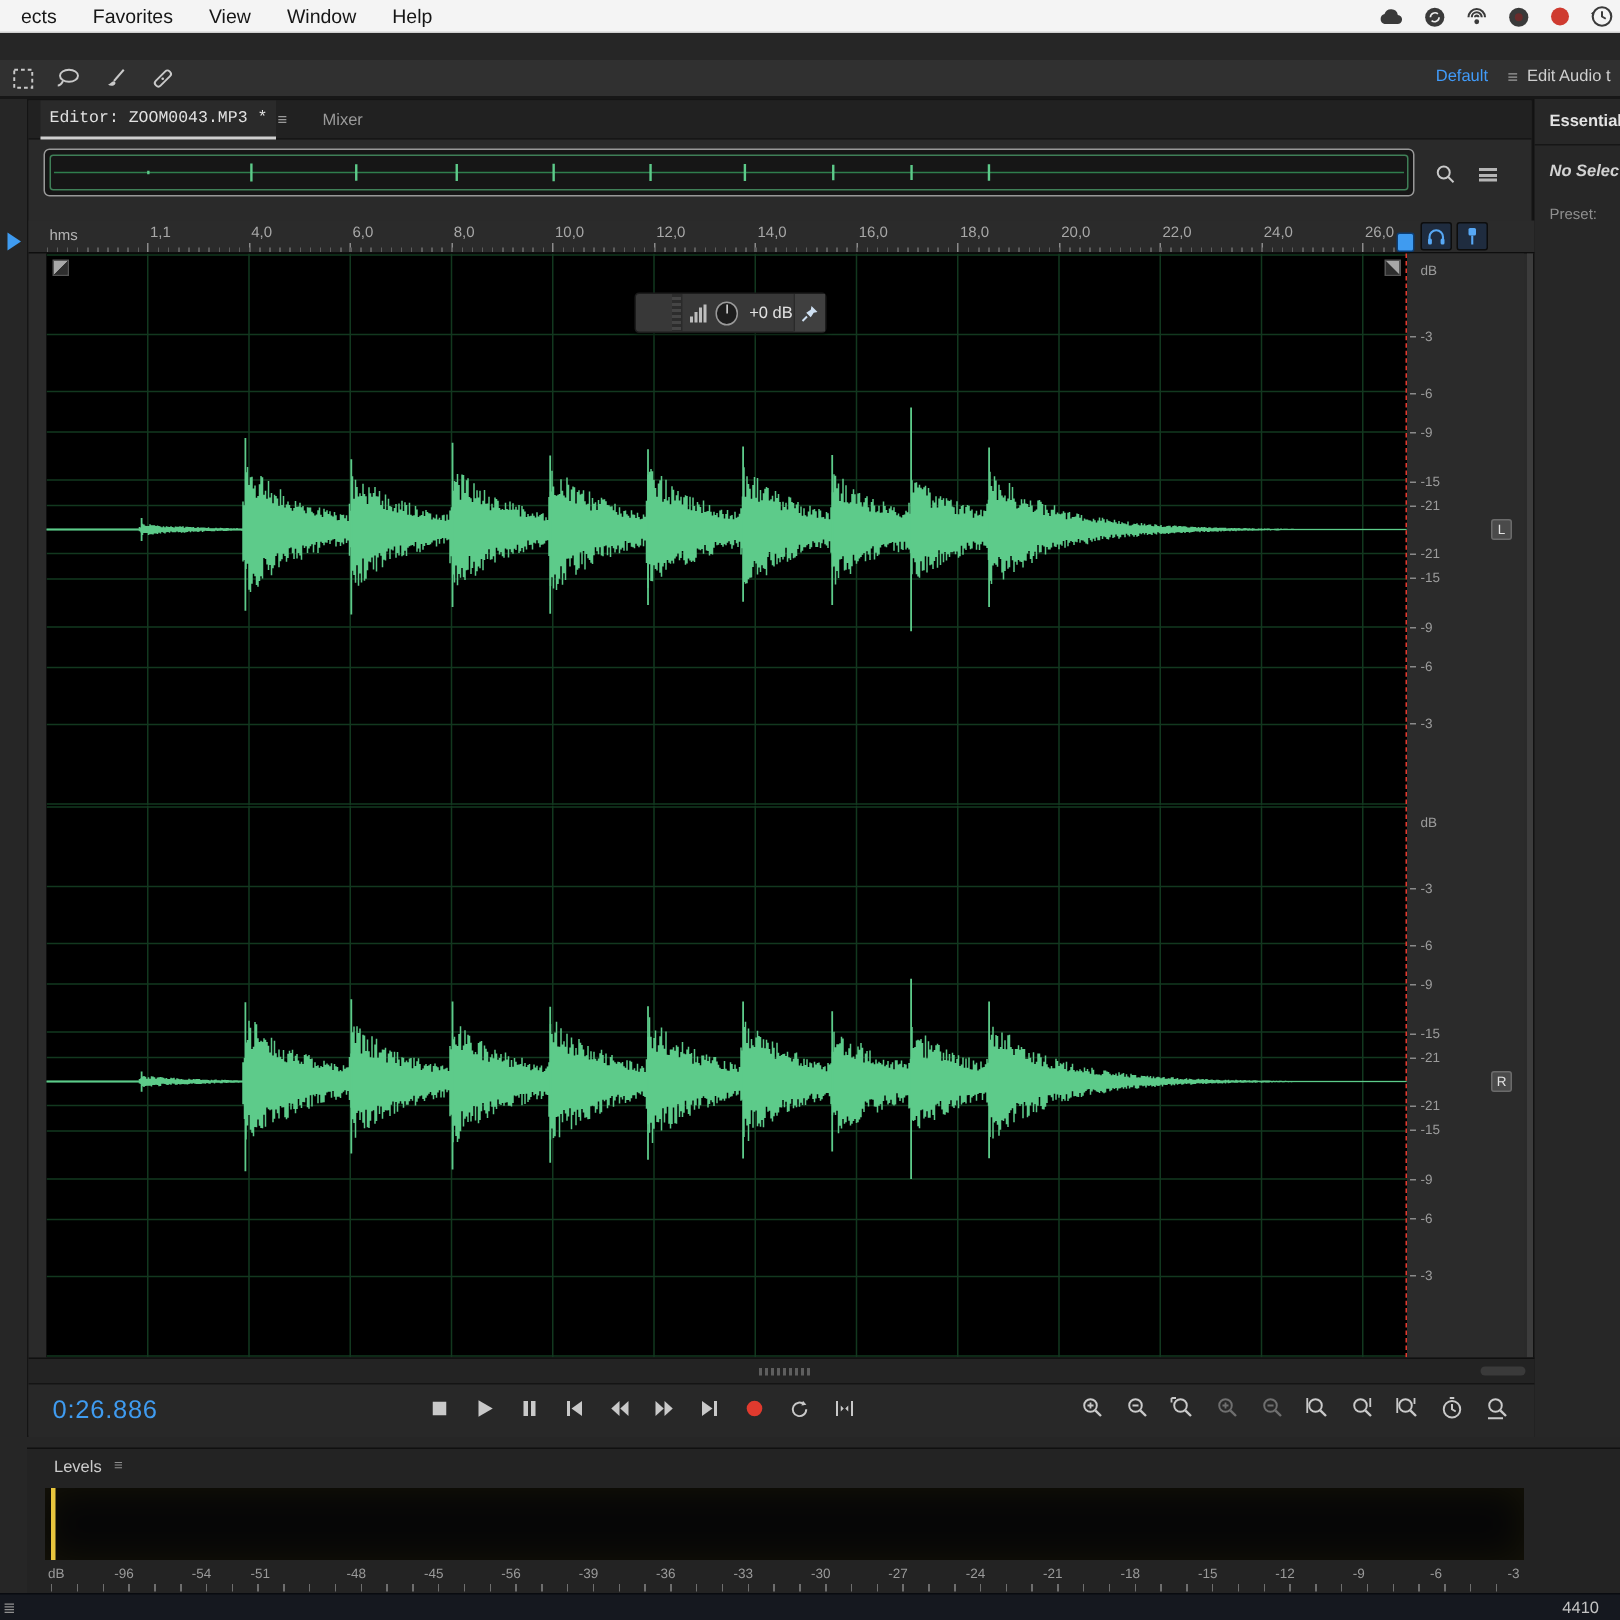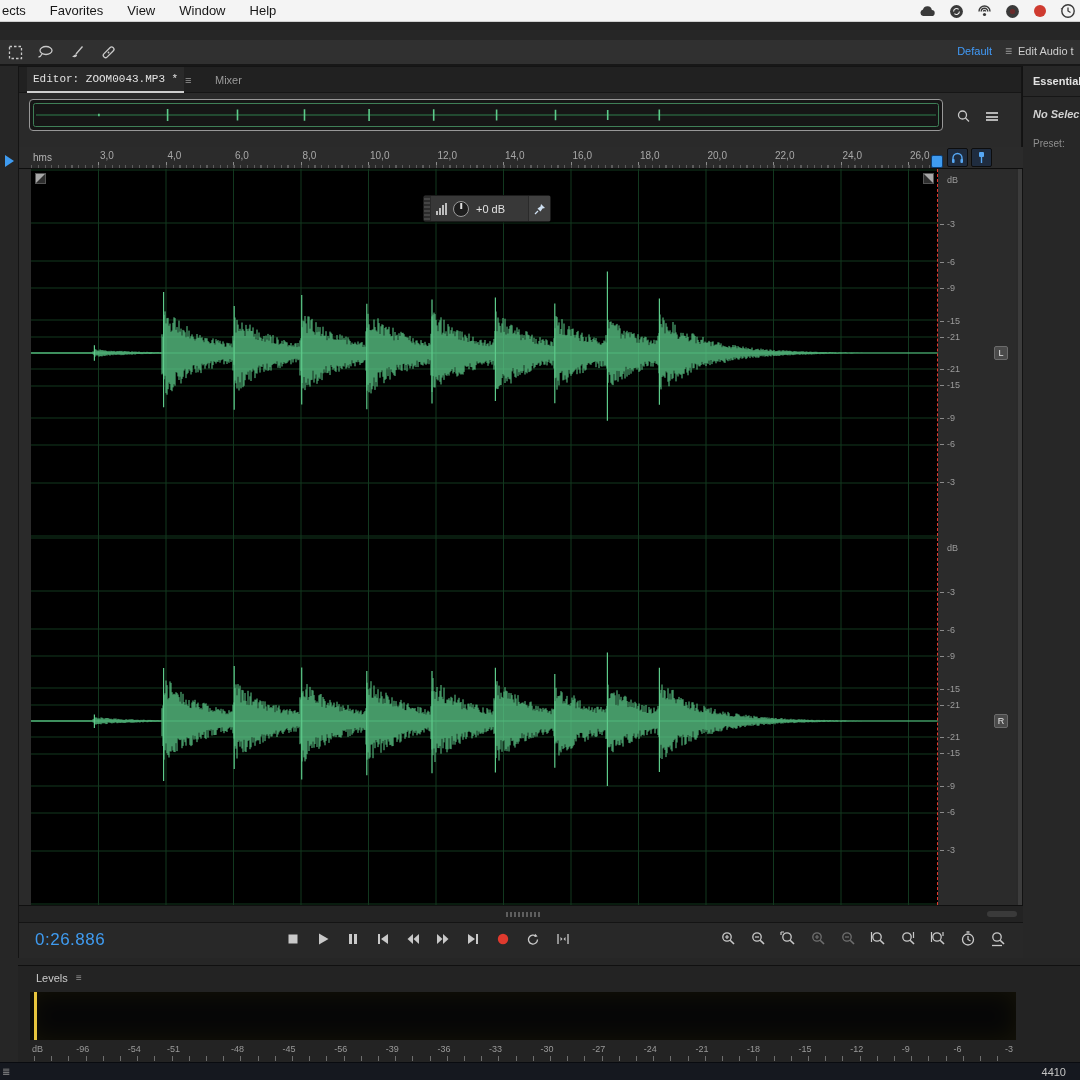--- a/index.html
+++ b/index.html
@@ -3,21 +3,21 @@
 <meta charset="utf-8">
 <style>
   * { margin:0; padding:0; box-sizing:border-box; }
   html,body { background:#111; }
   body { font-family:"Liberation Sans", sans-serif; }
   #app { position:relative; width:1080px; height:1080px; background:#262626; overflow:hidden; }
 
   
   .menu-bar { position:absolute; left:0; top:0; width:1080px; height:22px; background:#f4f4f4; border-bottom:1px solid #cfcfcf; display:flex; align-items:center; }
   .menu-item { font-size:13px; color:#161616; margin-right:24px; white-space:nowrap; }
-  .menu-item:first-child { margin-left:2px; }
+  .menu-item:first-child { margin-left:14px; }
   .status-icons { position:absolute; right:4px; top:0; height:22px; display:flex; align-items:center; gap:13px; }
   .status-icons svg { display:block; }
 
   .titlebar { position:absolute; left:0; top:22px; width:1080px; height:18px; background:linear-gradient(#ededed,#e2e2e2); border-bottom:1px solid #b9b9b9; text-align:center; }
   .titlebar span { font-size:11px; color:#3c3c3c; line-height:18px; }
 
   
   .toolbar { position:absolute; left:0; top:40px; width:1080px; height:26px; background:#303030; border-bottom:2px solid #171717; }
   .tools { position:absolute; left:6px; top:0; height:24px; display:flex; align-items:center; gap:13px; }
   .tool-btn { width:18px; height:18px; display:flex; align-items:center; justify-content:center; }
@@ -70,21 +70,21 @@
 
   
   .wave-area { position:absolute; left:12px; top:102px; width:907px; height:736px; background:#000; }
   .wave-area svg { position:absolute; left:0; display:block; }
   .fade-handle { position:absolute; width:11px; height:11px; background:linear-gradient(135deg,#a8a8a8 48%,#2e2e2e 52%); border:1px solid #555; }
   .playhead { position:absolute; left:918px; top:102px; height:736px; border-left:1px dashed #e5392e; }
   .playhead-handle { position:absolute; left:912px; top:88px; width:12px; height:13px; background:#3f9bf0; border:1px solid #0c3d73; border-radius:2px; }
   .sel-start-tri { position:absolute; left:-14px; top:88px; width:0; height:0; border-left:9px solid #3f9bf0; border-top:6px solid transparent; border-bottom:6px solid transparent; }
 
   
-  .hud { position:absolute; left:404px; top:128px; width:128px; height:27px; background:#383838; border:1px solid #1c1c1c; border-radius:3px; display:flex; align-items:center; box-shadow:0 1px 3px rgba(0,0,0,.5); }
+  .hud { position:absolute; left:404px; top:128px; width:128px; height:27px; background:#383838; border:1px solid #1c1c1c; border-radius:3px; display:flex; align-items:center; box-shadow:0 1px 3px rgba(0,0,0,.5);padding-left:24px; }
   .hud-grip { width:7px; height:100%; background:repeating-linear-gradient(#2c2c2c 0 2px,#454545 2px 4px); border-right:1px solid #2a2a2a; }
   .hud-meter { margin-left:5px; display:flex; align-items:flex-end; gap:1px; height:12px; }
   .hud-meter i { display:block; width:2px; background:#bdbdbd; }
   .hud-knob { margin-left:6px; width:16px; height:16px; border-radius:50%; background:#1d1d1d; border:1.5px solid #9a9a9a; position:relative; }
   .hud-knob::after { content:''; position:absolute; left:50%; top:1px; width:1.5px; height:6px; background:#e0e0e0; transform:translateX(-50%); }
   .hud-val { margin-left:7px; font-size:11px; color:#e2e2e2; white-space:nowrap; }
   .hud-pin { margin-left:auto; width:22px; height:100%; border-left:1px solid #2a2a2a; display:flex; align-items:center; justify-content:center; background:#404040; }
 
   
   .db-col { position:absolute; left:921px; top:102px; width:76px; height:736px; background:#2b2b2b; }
@@ -245,21 +245,21 @@
           <path d="M9.5 9 13 12.5" class="stk"></path>
         </svg>
     </span>
     <span class="ov-icon ov-icon2">
         <span class="hlines"></span>
       </span>
 
     <div class="ruler">
       <span class="ruler-unit">hms</span>
       <div id="ruler-ticks">
-          <span class="tick-label" style="left: 81px;">3,0</span>
+          <span class="tick-label" style="left: 81px;">1,1</span>
           <div class="tick-major" style="left: 79px;"></div>
           <span class="tick-label" style="left: 148.5px;">4,0</span>
           <div class="tick-major" style="left: 146.5px;"></div>
           <span class="tick-label" style="left: 216px;">6,0</span>
           <div class="tick-major" style="left: 214px;"></div>
           <span class="tick-label" style="left: 283.5px;">8,0</span>
           <div class="tick-major" style="left: 281.5px;"></div>
           <span class="tick-label" style="left: 351px;">10,0</span>
           <div class="tick-major" style="left: 349px;"></div>
           <span class="tick-label" style="left: 418.5px;">12,0</span>

